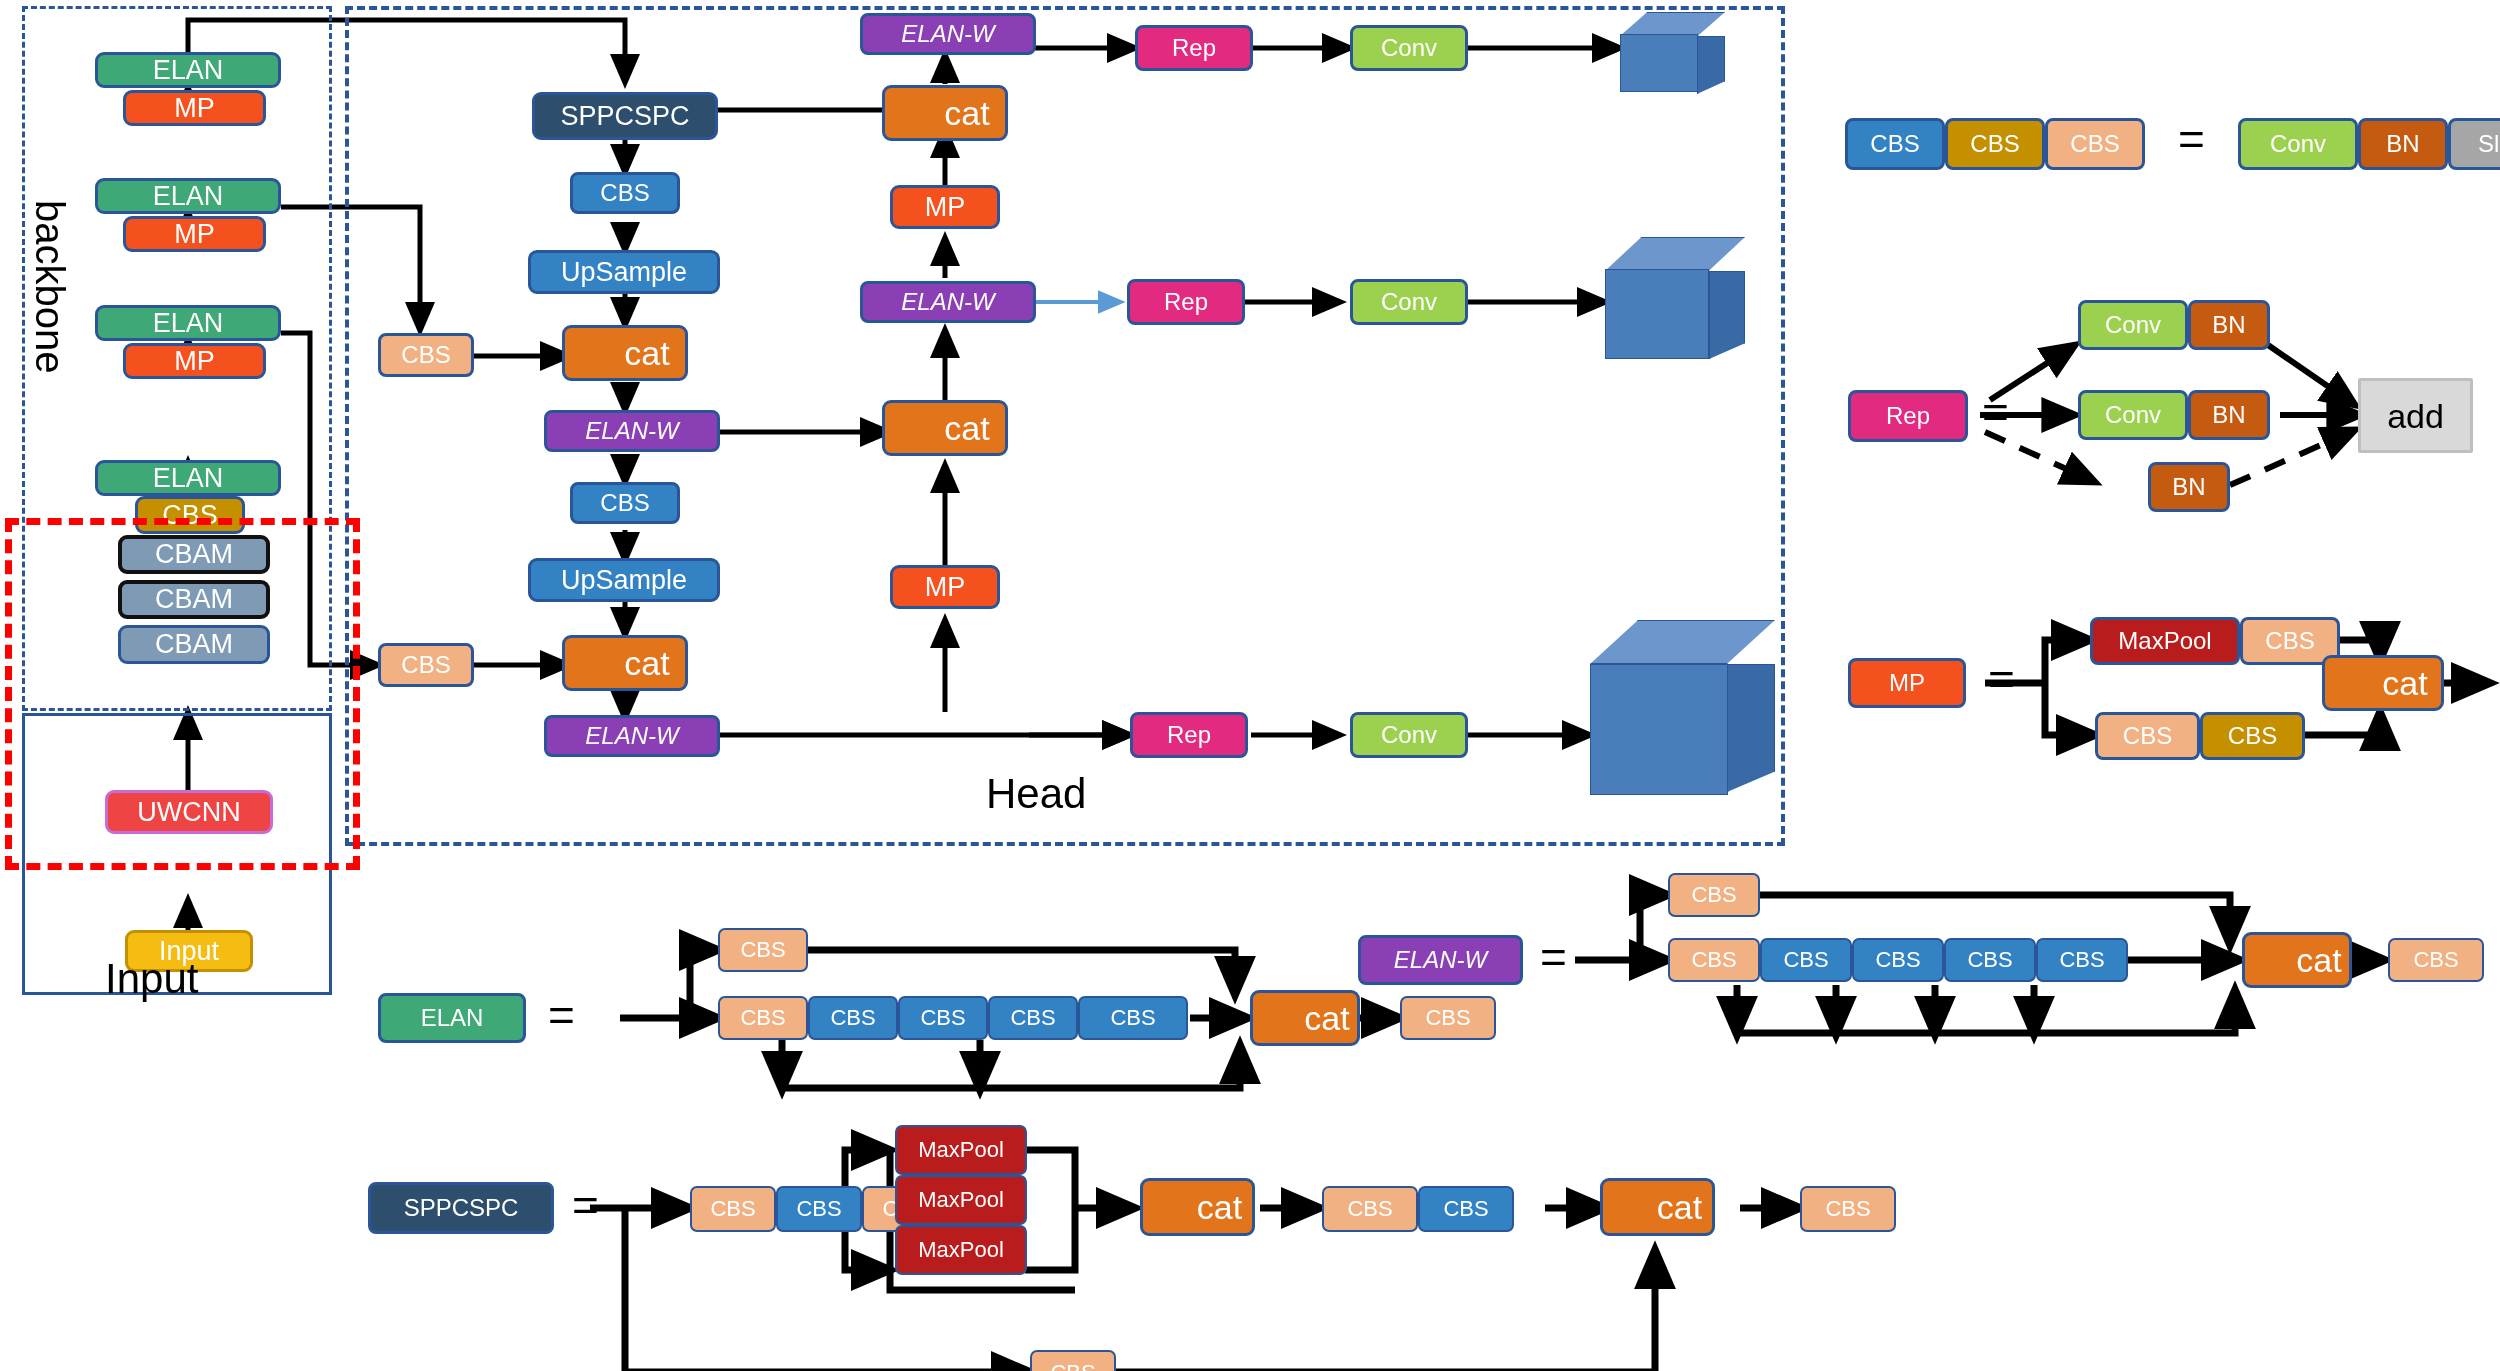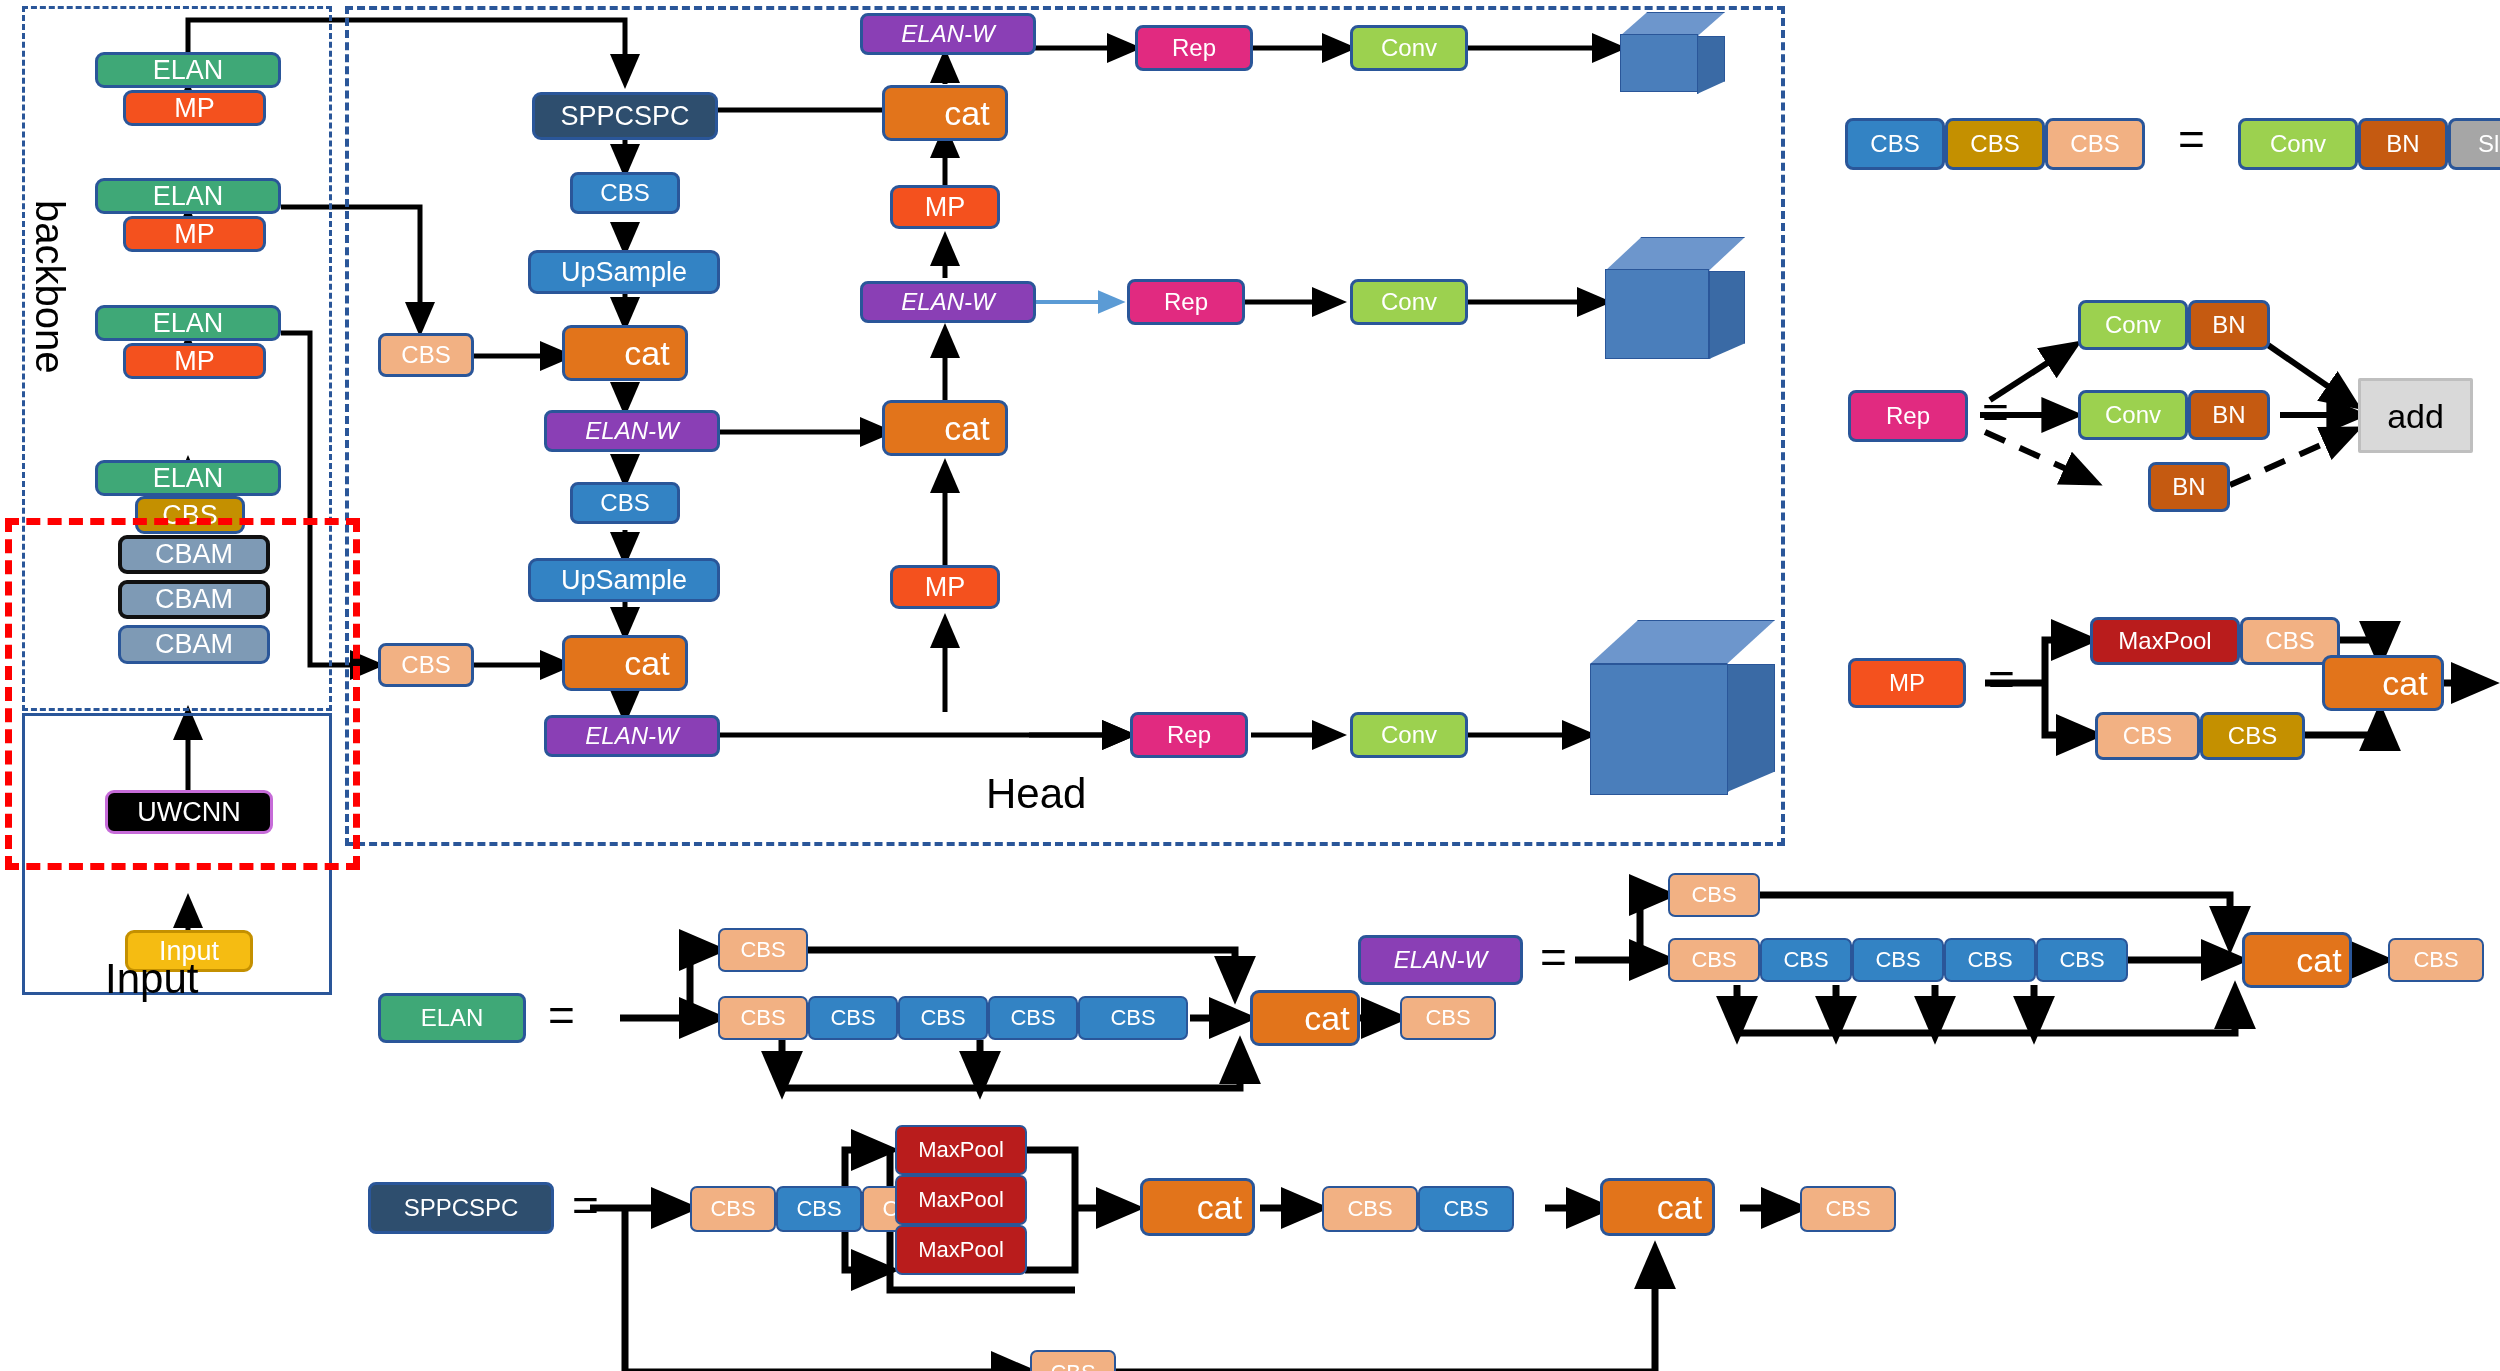--- a/index.html
+++ b/index.html
@@ -14,21 +14,21 @@
       color:#fff;font-size:27px;line-height:1;white-space:nowrap;z-index:5;}
   .nb.sm{font-size:24px;border-radius:8px;border-width:3px;}
   .nb.xs{font-size:22px;border-radius:7px;border-width:2px;}
   .nb.big{font-size:34px;}
 
   
   .c-elan  {background:#3fa877;}
   .c-mp    {background:#f4511e;}
   .c-cbam  {background:#7e9ab5;border-color:#111;border-width:4px;}
   .c-cbsGold{background:#c49000;}
-  .c-uwcnn {background:#000000;border-color:#c66bd8;}
+  .c-uwcnn {background:#ef4444;border-color:#c66bd8;}
   .c-input {background:#f5bc12;border-color:#c49000;}
   .c-sppc  {background:#2e4e6e;}
   .c-cbsBlue{background:#3383c4;}
   .c-cbsPeach{background:#f2b183;}
   .c-cat   {background:#e2741b;padding-left:44px;}
   .c-elanw {background:#8a3fb5;font-style:italic;}
   .c-rep   {background:#e12a80;}
   .c-conv  {background:#9cd14f;}
   .c-bn    {background:#c55a11;}
   .c-sliu  {background:#a6a6a6;}

